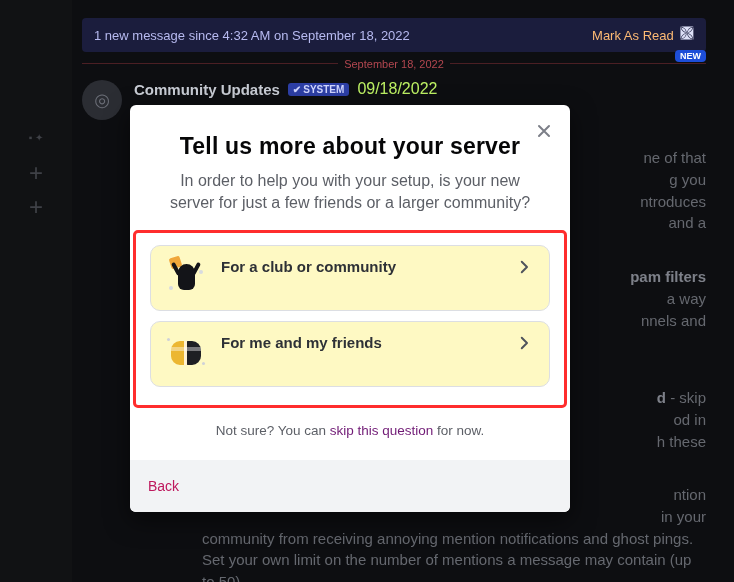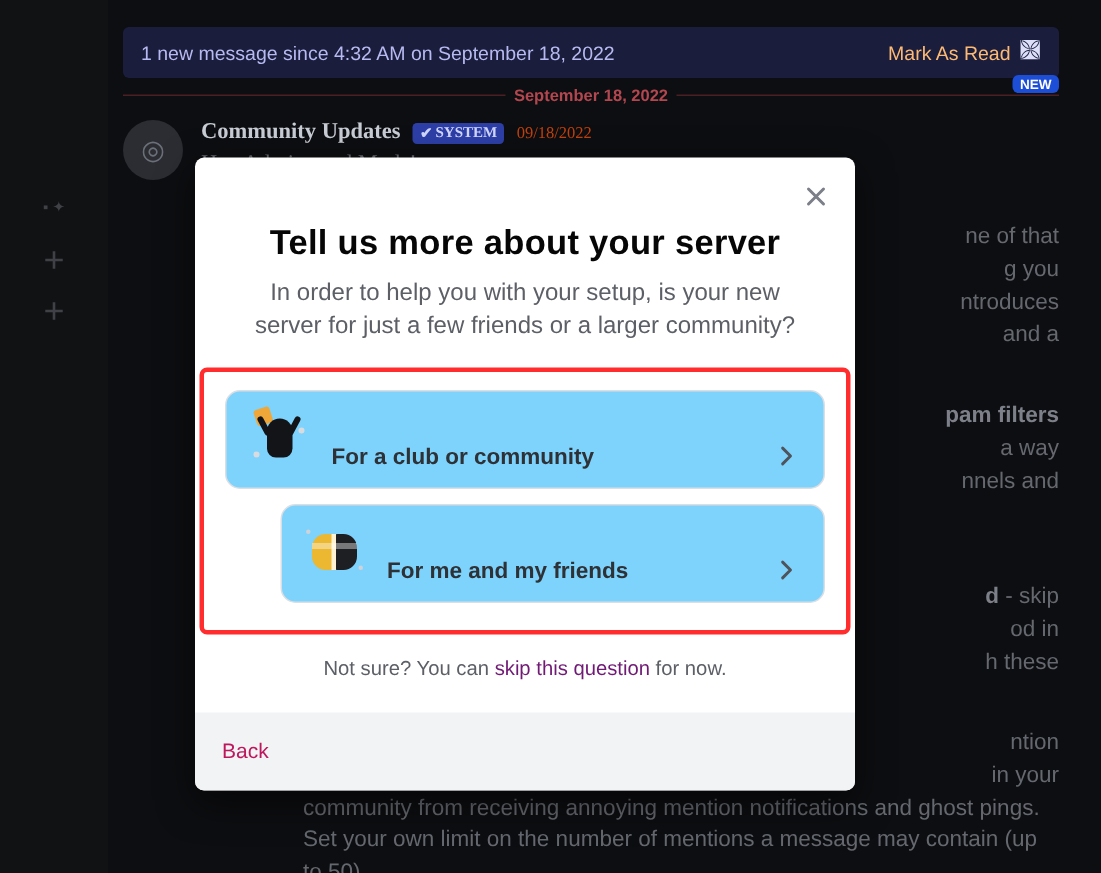--- a/index.html
+++ b/index.html
@@ -46,40 +46,40 @@
 
   .date-divider {
     position: relative; text-align: center; margin: 2px 0 8px 0;
   }
   .date-divider::before {
     content:""; position:absolute; left:0; right:0; top:50%;
     border-top:1px solid #4b1f24;
   }
   .date-divider span {
     position: relative; background:#0d0e11; padding: 0 6px;
-    color:#b34750; font-size:11px; font-weight:700;
+    color:#b34750; font-size:11px; font-weight:400;
   }
   .date-divider .newbadge {
     position:absolute; right:0; top:-4px; background:#1d4ed8;
     color:#fff; font-size:9px; font-weight:700; padding:1px 5px;
     border-radius:4px;
   }
 
   .msg { display:flex; gap:12px; margin:6px 0 0 0; }
   .avatar {
     width:40px; height:40px; border-radius:20px; background:#2b2d33;
     display:flex; align-items:center; justify-content:center;
     color:#6c6f78; font-size:18px;
   }
-  .msg-body { flex:1;font-family:Liberation Serif, serif; }
+  .msg-body { flex:1; }
   .msg-head { display:flex; align-items:center; gap:8px; }
   .username { color:#c8ccd4; font-weight:600; font-size:15px; }
   .sys { background:#2d3fa6; color:#d0d6ff; font-size:10px; font-weight:700;
     padding:1px 5px; border-radius:3px; display:flex; align-items:center; gap:2px;}
-  .ts { color:#c2410c; font-size:11px; }
+  .ts { color:#bef264; font-size:16px; }
   .msg-text, .para { color:#65686f; font-size:15px; line-height:1.45; margin-top:2px; }
   .para { margin-top:12px; }
   .bold { color:#7d8089; font-weight:600; }
 
   
   .bg1 { position:absolute; top:135px; left:130px; right:28px; }
   .bg2 { position:absolute; top:254px; left:130px; right:28px; }
   .bg3 { position:absolute; top:375px; left:130px; right:28px; }
   .bg4 { position:absolute; top:472px; left:130px; right:28px; }
 
@@ -92,46 +92,46 @@
     border-radius: 6px;
     box-shadow: 0 8px 24px rgba(0,0,0,.55);
     overflow: hidden;
   }
   .modal-close {
     position:absolute; top:14px; right:14px;
     width:24px; height:24px; color:#7c7f88; cursor:pointer;
     display:flex; align-items:center; justify-content:center;
   }
   .modal-head {
-    padding: 43px 28px 18px 28px;
+    padding: 28px 28px 18px 28px;
     text-align: center;
   }
   .modal-title {
     color:#060607; font-weight:800; font-size:23px; letter-spacing:.2px;
   }
   .modal-sub {
     margin-top:10px; color:#5c5f66; font-size:16px; line-height:1.4;
   }
 
   .options {
     padding: 0 14px 18px 14px;
     outline: 3px solid #ff2d2d;
     margin: 0 6px;
     border-radius: 2px;
     padding-top: 12px;
   }
   .opt {
-    display:flex; align-items:flex-end; gap:14px;
+    display:flex; align-items:flex-start; gap:14px;
     border:1px solid #dcdee3; border-radius:10px;
     padding: 12px 16px;
     margin-bottom:10px;
     cursor:pointer;
-    background:#7dd3fc;
-  }
-  .opt:last-child { margin-bottom: 0; margin-left: 37px; }
+    background:#fef9c3;
+  }
+  .opt:last-child { margin-bottom: 0; }
   .opt-ico { width:40px; height:40px; position:relative; }
   .opt-label { flex:1; color:#2e3136; font-weight:700; font-size:15px;}
   .chev { color:#4f545c; }
 
   .skip-line {
     text-align:center; font-size:13.5px; color:#5c5f66;
     padding: 18px 0 22px 0;
   }
   .skip-line a { color:#701a75; cursor:pointer; }
 

